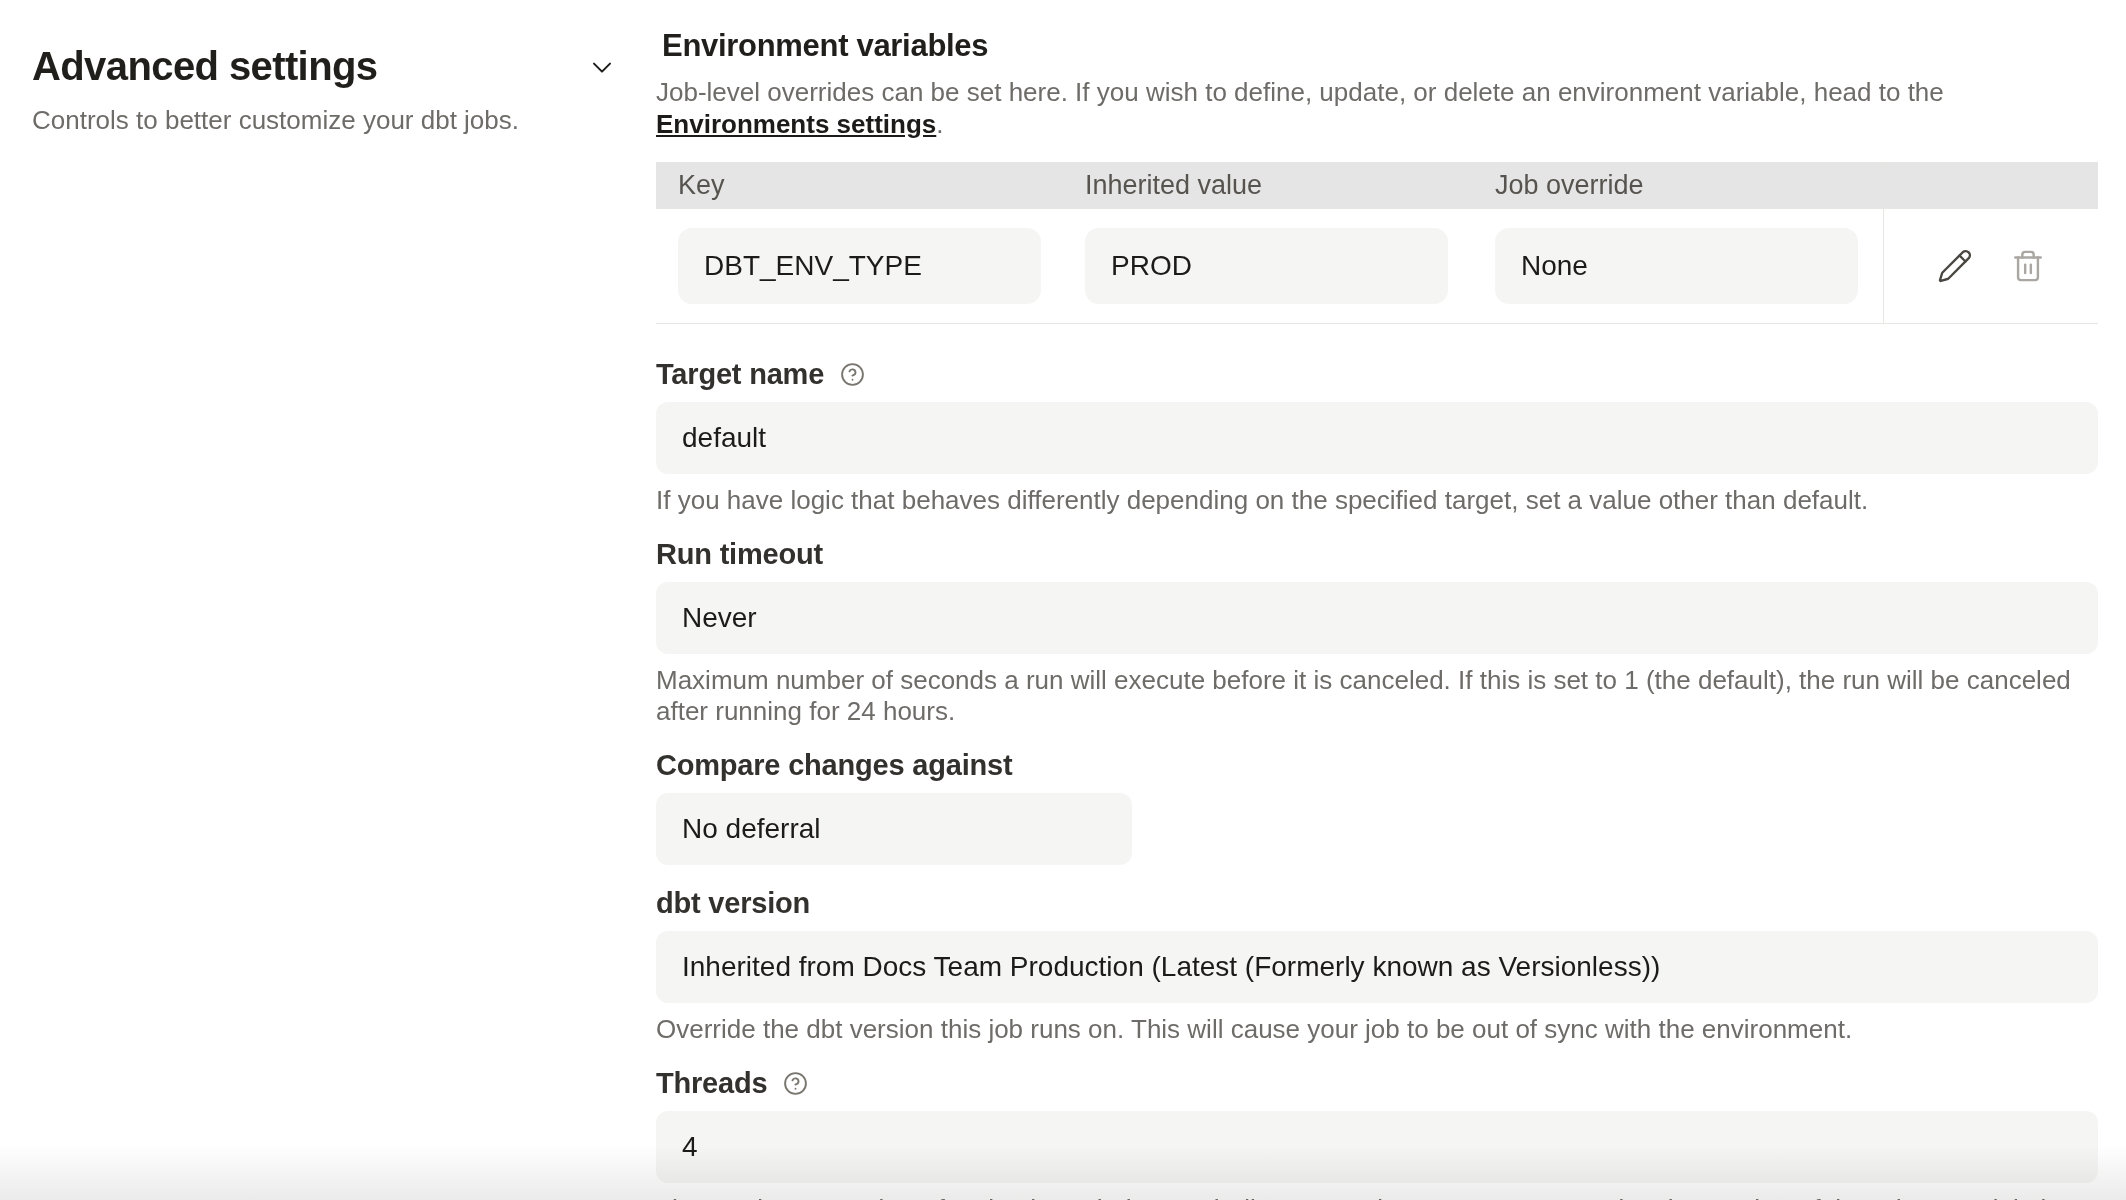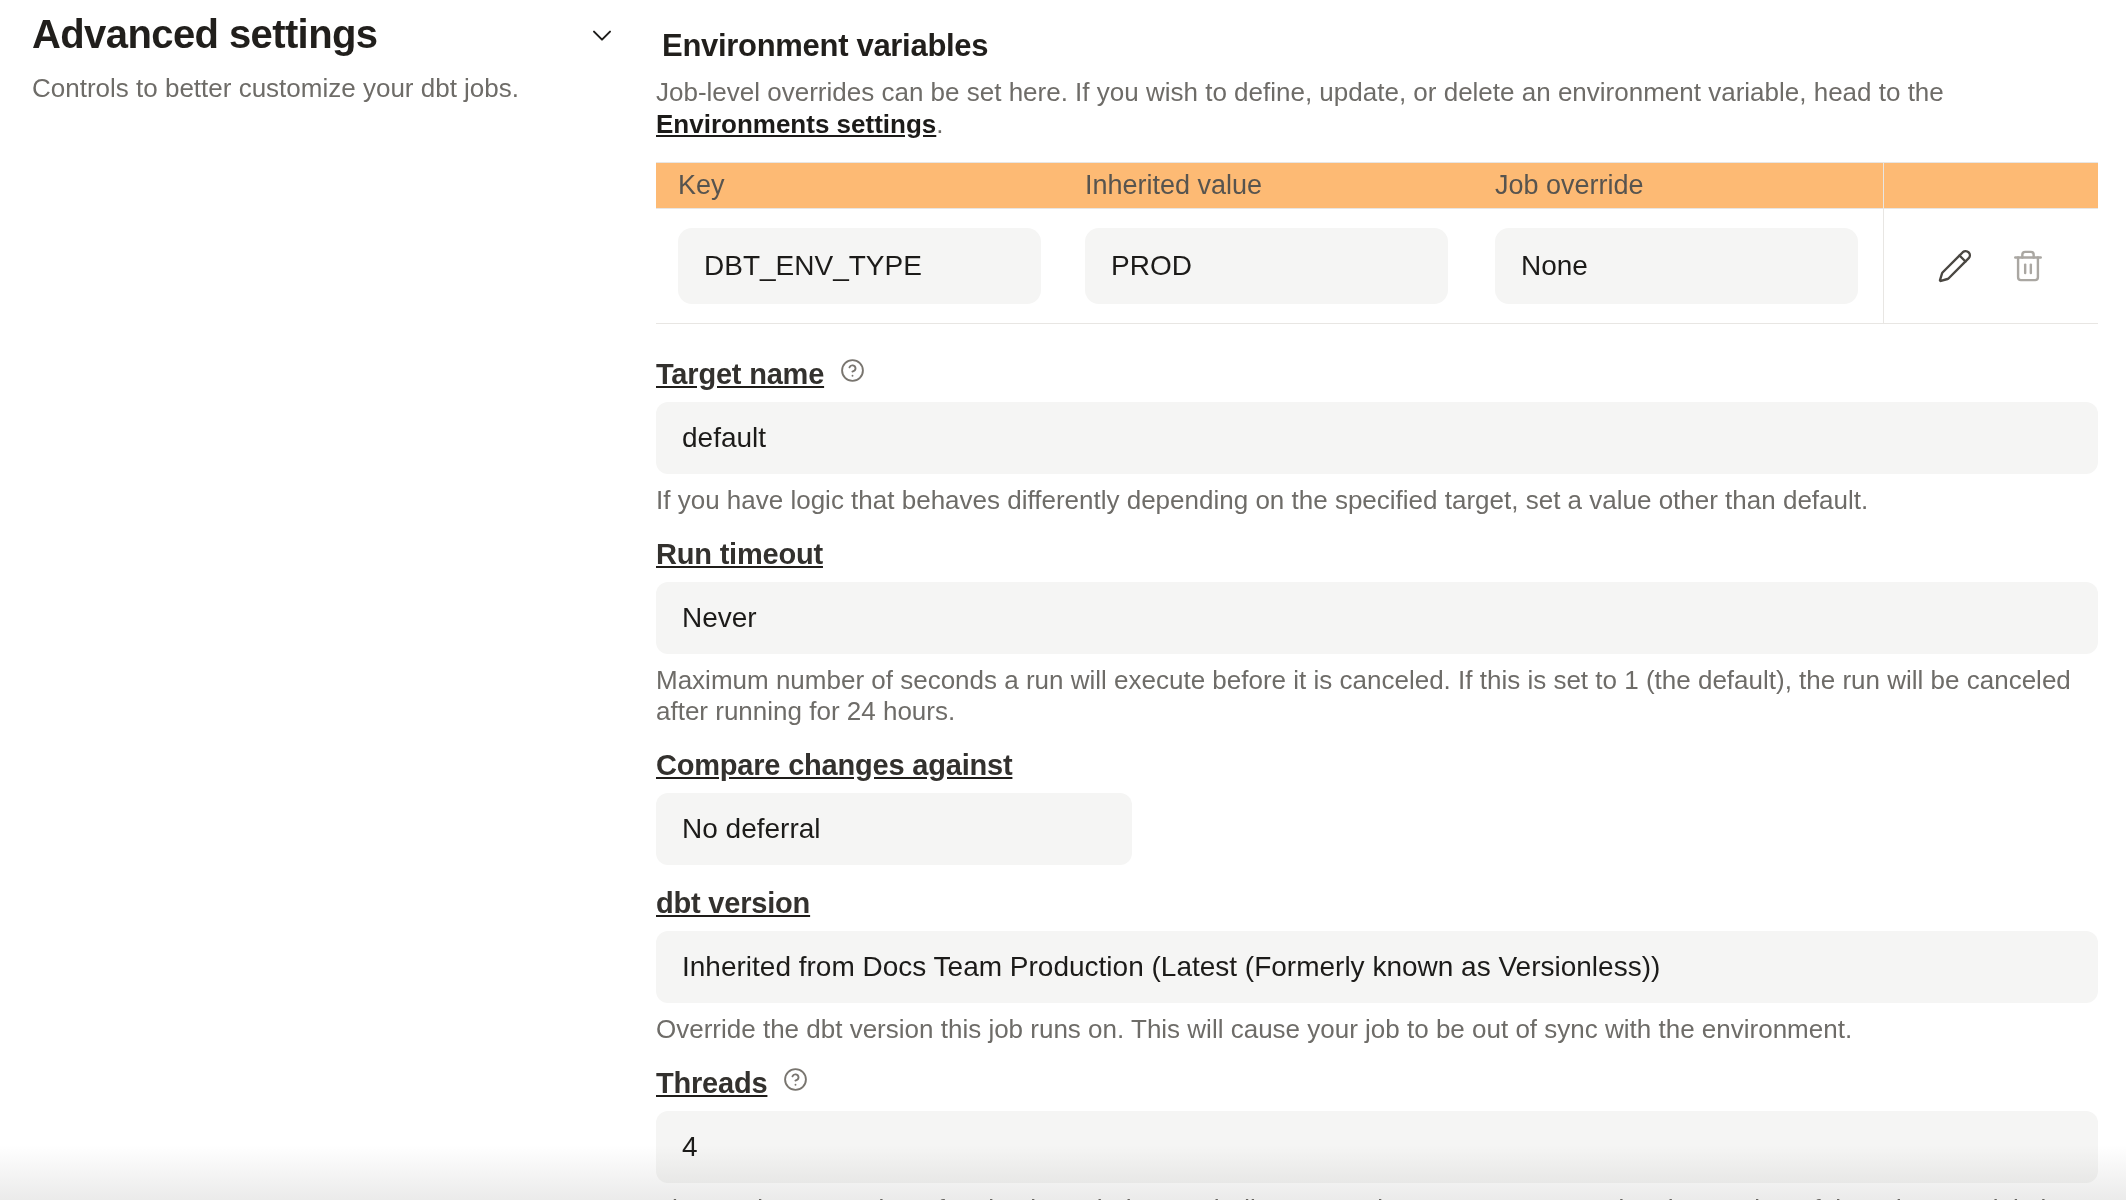--- a/index.html
+++ b/index.html
@@ -8,55 +8,55 @@
     width: 2126px; height: 1200px;
     background: #ffffff;
     font-family: "Liberation Sans", "DejaVu Sans", sans-serif;
     color: #1f1d1a;
     overflow: hidden;
     position: relative;
   }
   .page { display: flex; width: 100%; height: 100%; }
 
   
-  .left { flex: 0 0 656px; width: 656px; padding: 12px 0 0 32px; }
+  .left { flex: 0 0 656px; width: 656px; padding: 44px 0 0 32px; }
   .left-head { display: flex; align-items: center; justify-content: space-between; padding-right: 34px; }
   .left-title { margin: 0; font-size: 40px; font-weight: 700; letter-spacing: -0.6px; color: #211f1c; }
   .left-sub { margin: 16px 0 12px; font-size: 26px; color: #6e6c68; }
   .chev-btn { background: none; border: none; padding: 4px; cursor: pointer; line-height: 0; }
 
   
   .right { flex: 1; padding: 22px 28px 0 0; }
   .section-title { margin: 6px; font-size: 31px; font-weight: 700; letter-spacing: -0.3px; color: #211f1c; }
   .section-desc { margin: 12px 0 16px; font-size: 26px; line-height: 32px; color: #6e6c68; }
   .section-desc a { color: #1c1b19; font-weight: 700; text-decoration: underline; cursor: pointer; }
 
   
   .env-table { margin-top: 22px; border-top: 1px solid #e8e6e3; border-bottom: 1px solid #e8e6e3; }
   .thead {
     display: flex; align-items: center; height: 46px;
-    background: #fdba74; border-bottom: 1px solid #e8e6e3;
+    background: #e5e5e5; border-bottom: 1px solid #e8e6e3;
     padding-left: 22px; font-size: 27px; color: #57544f;
   }
   .col1, .col2, .col3 { width: 363px; flex: 0 0 363px; }
   .col1 { margin-right: 44px; } .col2 { margin-right: 47px; } .col3 { margin-right: 0; }
   .th-actions, .row-actions { border-left: 1px solid #e8e6e3; margin-left: 25px; flex: 1; height: 100%; }
   .trow { display: flex; align-items: center; height: 114px; padding-left: 22px; }
   .cellbox {
     height: 76px; background: #f5f5f4; border-radius: 14px;
     display: flex; align-items: center; padding: 0 26px;
     font-size: 28px; color: #1c1b19;
   }
   .row-actions { display: flex; align-items: center; justify-content: center; gap: 26px; }
   .icon-btn { background: none; border: none; padding: 6px; cursor: pointer; line-height: 0; }
 
   
   .field { margin-top: 22px; }
   .field.first { margin-top: 34px; }
-  .label-row { display: flex; align-items: flex-start; gap: 16px; text-decoration: underline; }
+  .label-row { display: flex; align-items: flex-end; gap: 16px; }
   .field-label { font-size: 29px; font-weight: 700; color: #33312e; letter-spacing: -0.2px; }
   .input {
     margin-top: 11px; height: 72px; background: #f5f5f4; border-radius: 12px;
     display: flex; align-items: center; padding: 0 26px;
     font-size: 28px; color: #1c1b19; cursor: pointer;
   }
   .input.narrow { width: 476px; }
   .helper { margin: 11px 0 0; font-size: 26px; line-height: 31px; color: #6e6c68; }
 
   

